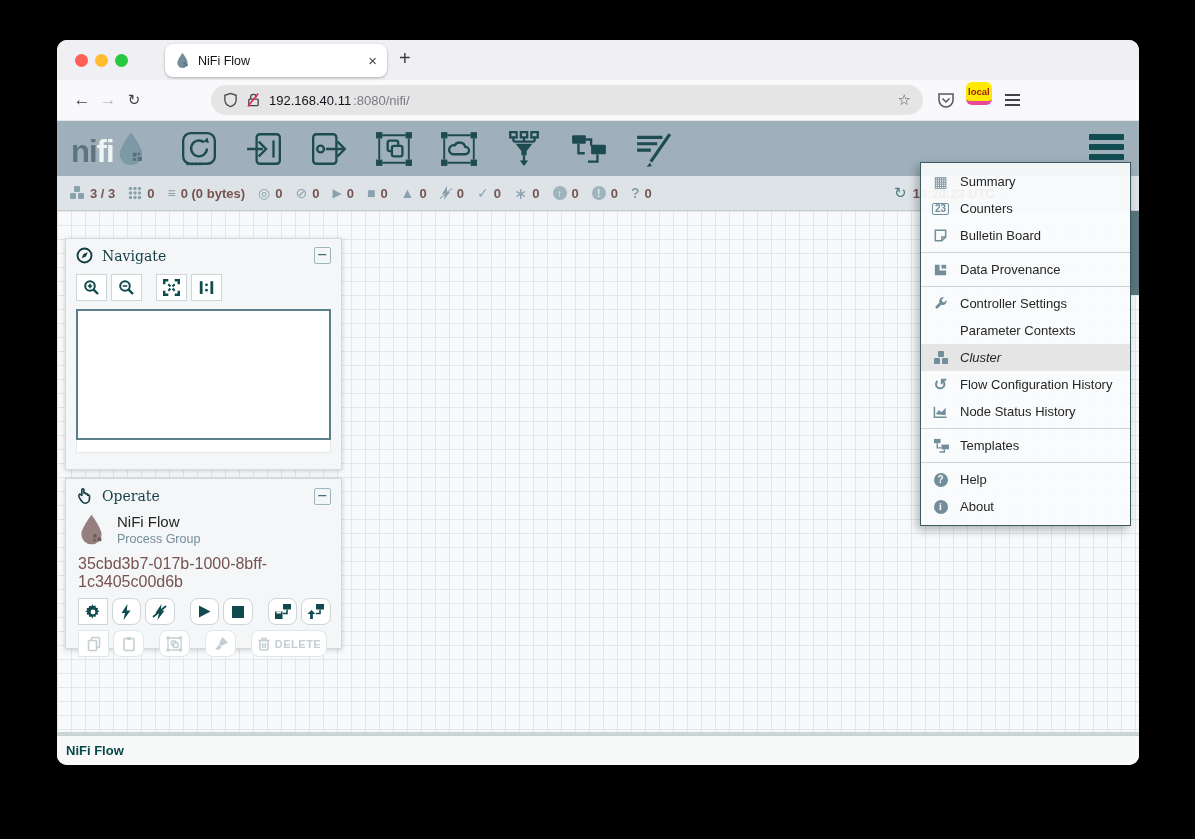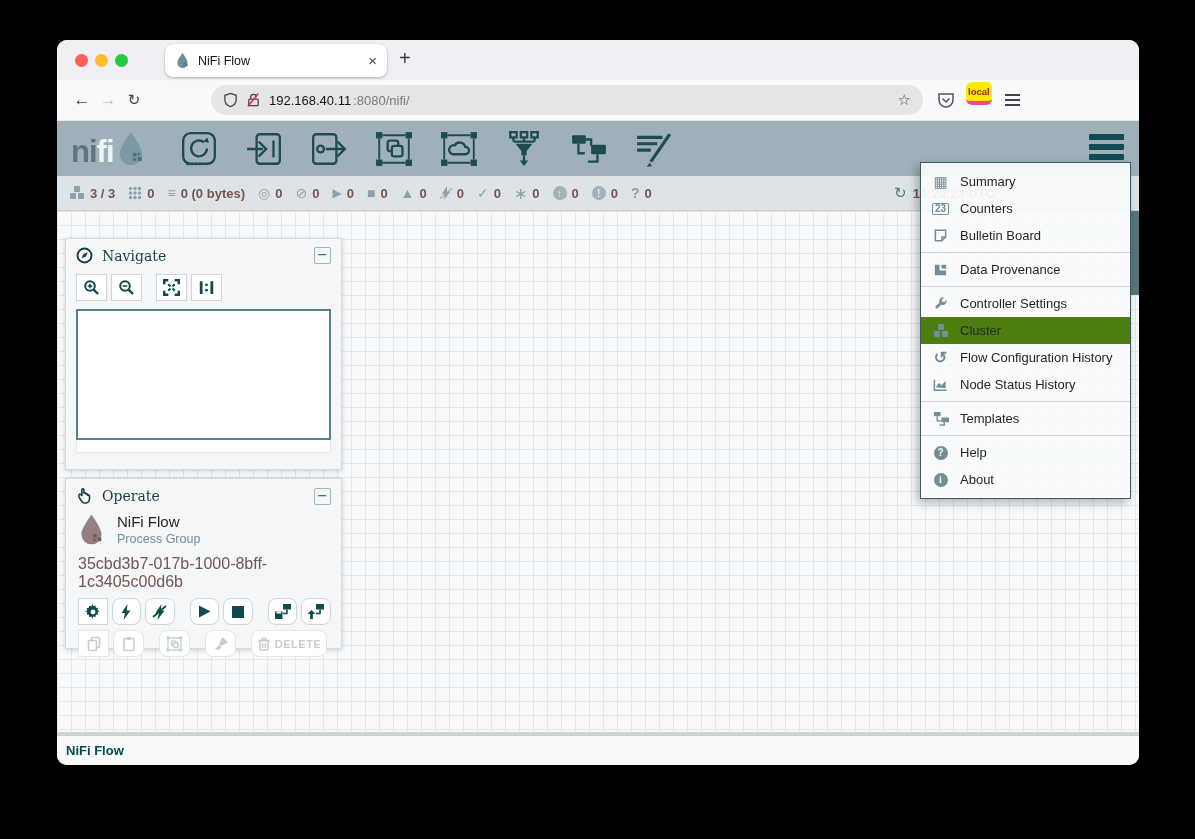--- a/index.html
+++ b/index.html
@@ -77,21 +77,21 @@
   .obtn.disabled{border-color:#e0e7e9;color:#c3cfd3;}
   .obtn.disabled svg{stroke:#c3cfd3;}
   .obtn .del-label{font-size:11px;font-weight:bold;letter-spacing:.5px;color:#c3cfd3;}
   .obtn svg{stroke:#0f4b4e;fill:none;stroke-width:1.6;}
   .obtn svg .f{fill:#0f4b4e;stroke:none;}
   .obtn.disabled svg .f{fill:#c3cfd3;}
 
   
   .popup{position:absolute;left:863px;top:122px;width:211px;background:rgba(249,251,252,.93);border:1px solid #3a5a61;box-shadow:-3px 4px 9px rgba(0,0,0,.28);padding:5px 0;z-index:9;}
   .mi{height:27px;display:flex;align-items:center;gap:11px;padding:0 11px;font-size:13px;color:#262626;white-space:nowrap;}
-  .mi.selected{background:#4d7c0f;}
+  .mi.selected{background:#e5e5e5;font-style:italic;}
   .mic{width:17px;display:inline-flex;justify-content:center;color:#728e9b;font-size:14px;flex:0 0 17px;font-style:normal;}
   .mic svg{fill:#728e9b;stroke:none;}
   .cbox{border:1.5px solid #728e9b;border-radius:2px;font-size:10px;font-weight:bold;color:#728e9b;padding:0 1.5px;line-height:10px;}
   .mcirc{width:14px;height:14px;border-radius:50%;background:#728e9b;color:#f6f8f9;font-size:10px;font-weight:bold;display:inline-flex;align-items:center;justify-content:center;}
   .msep{border-top:1px solid #ccd4d8;margin:3px 0;}
 
   
   .breadcrumb{height:30px;background:#f8fafa;border-top:1px solid #c8d0d3;display:flex;align-items:center;padding:0 9px;font-size:13px;font-weight:bold;color:#07484b;flex:0 0 30px;}
 </style>
 </head>
@@ -525,20 +525,24 @@
       </div>
     <div class="msep"></div>
     <div class="mi">
         <span class="mic">
           <svg width="15" height="15" viewBox="0 0 16 16">
             <path d="M14.5 4.2a4.2 4.2 0 0 1-5.6 5L5 13.1a1.5 1.5 0 0 1-2.1-2.1l3.9-3.9a4.2 4.2 0 0 1 5-5.6L9.3 4l.6 2.1L12 6.7z"></path>
           </svg>
         </span>
         <span>Controller Settings</span>
       </div>
+    <div class="mi">
+        <span class="mic"></span>
+        <span>Parameter Contexts</span>
+      </div>
     <div class="mi selected">
         <span class="mic">
           <svg width="16" height="14" viewBox="0 0 16 14">
             <rect x="1" y="7" width="6" height="6" rx="1"></rect>
             <rect x="9" y="7" width="6" height="6" rx="1"></rect>
             <rect x="5" y="0" width="6" height="6" rx="1"></rect>
           </svg>
         </span>
         <span>Cluster</span>
       </div>

